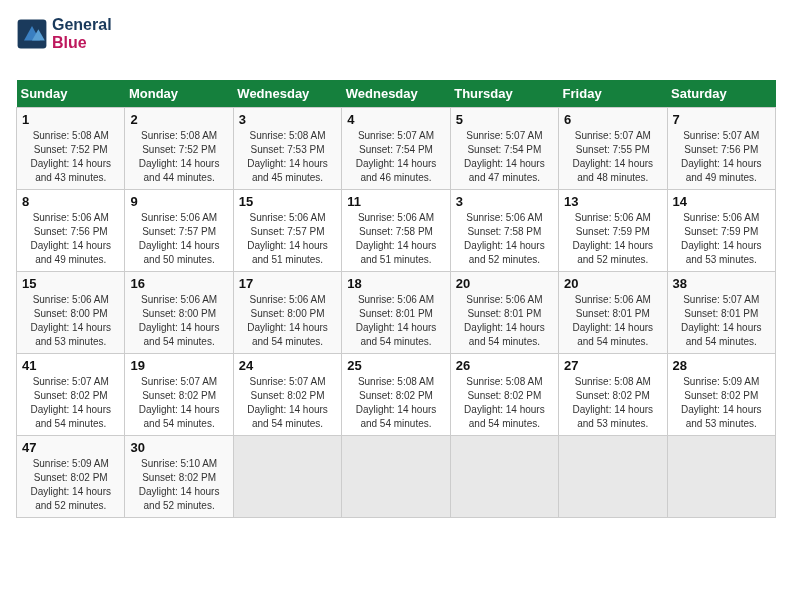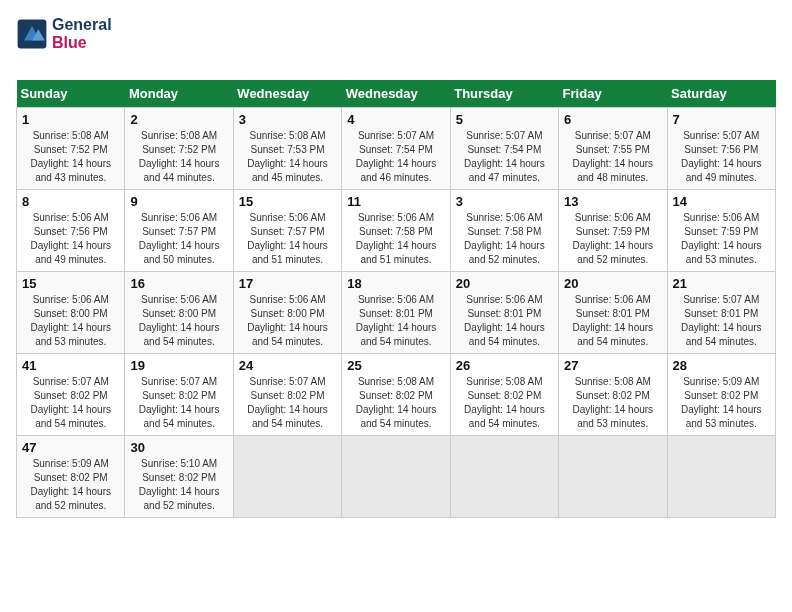--- a/index.html
+++ b/index.html
@@ -194,21 +194,21 @@
         </td>
         <td>
           <span class="day-num">20</span>
           <div class="day-detail">Sunrise: 5:06 AM<br>Sunset: 8:01 PM<br>Daylight: 14 hours and 54 minutes.</div>
         </td>
         <td>
           <span class="day-num">20</span>
           <div class="day-detail">Sunrise: 5:06 AM<br>Sunset: 8:01 PM<br>Daylight: 14 hours and 54 minutes.</div>
         </td>
         <td>
-          <span class="day-num">21</span>
+          <span class="day-num">38</span>
           <div class="day-detail">Sunrise: 5:07 AM<br>Sunset: 8:01 PM<br>Daylight: 14 hours and 54 minutes.</div>
         </td>
       </tr>
       <tr>
         <td>
           <span class="day-num">41</span>
           <div class="day-detail">Sunrise: 5:07 AM<br>Sunset: 8:02 PM<br>Daylight: 14 hours and 54 minutes.</div>
         </td>
         <td>
           <span class="day-num">19</span>

